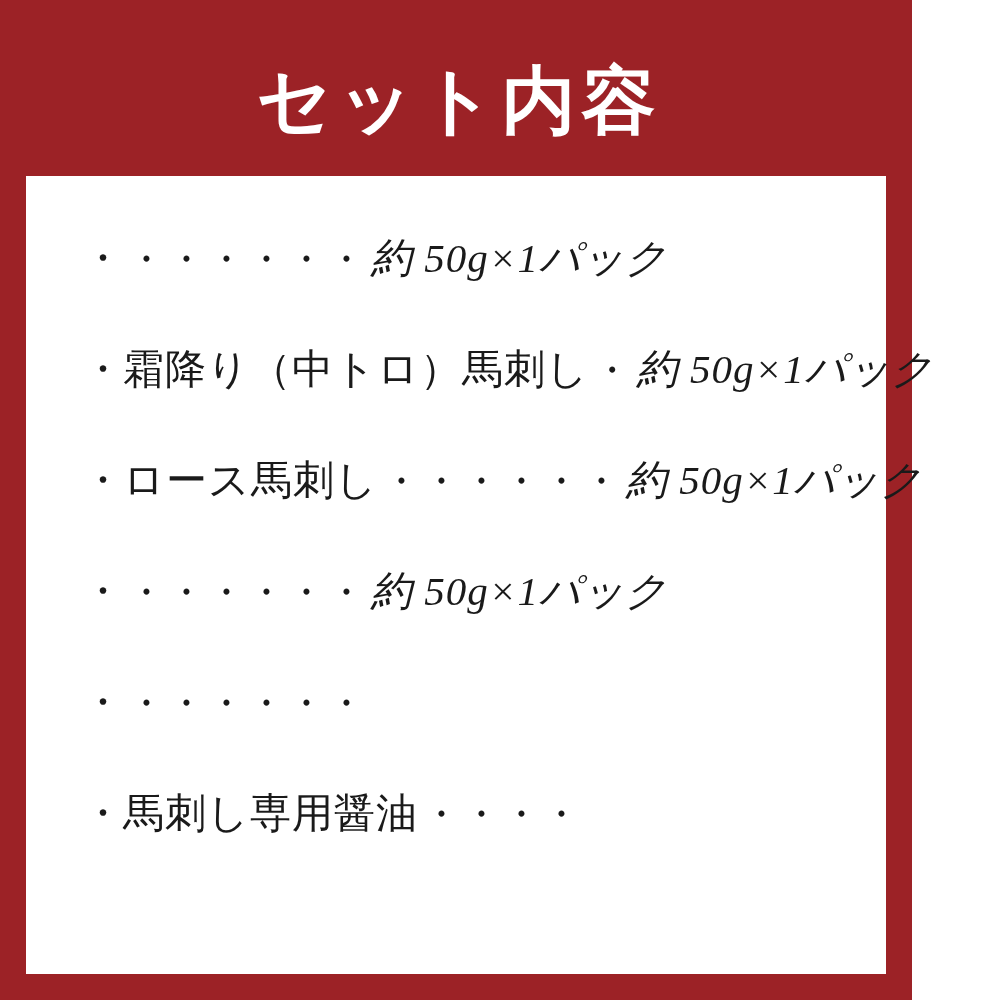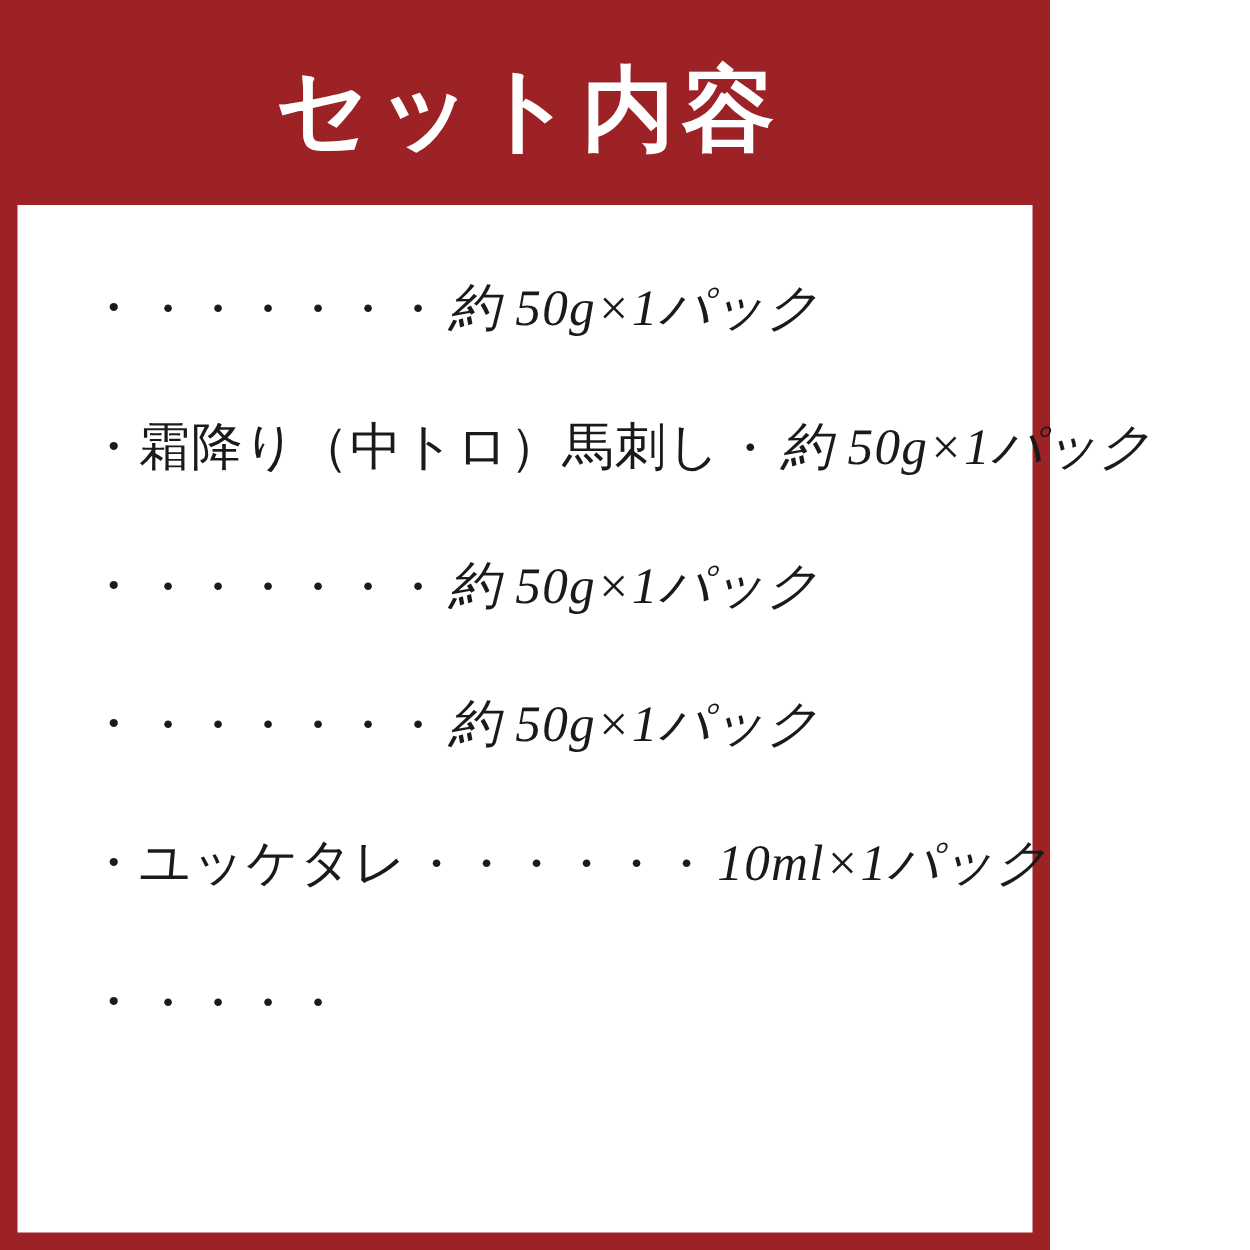--- a/index.html
+++ b/index.html
@@ -10,24 +10,24 @@
     width: 1000px;
     height: 1000px;
     background: #ffffff;
     font-family: "Liberation Serif", "DejaVu Serif", serif;
     overflow: hidden;
   }
 
   .poster {
     position: relative;
     box-sizing: border-box;
-    width: 840px;
+    width: 912px;
     height: 1000px;
     background: #9c2226;
-    padding: 14px;
+    padding: 26px;
   }
 
   .poster-inner {
     position: relative;
     box-sizing: border-box;
     width: 100%;
     height: 100%;
     background: #9c2226;
     display: flex;
     flex-direction: column;
@@ -121,39 +121,39 @@
 
         <li class="item">
           <span class="item-bullet">・</span>
           <span class="item-name">霜降り（中トロ）馬刺し</span>
           <span class="item-dots">・</span>
           <span class="item-qty">約 50g×1パック</span>
         </li>
 
         <li class="item">
           <span class="item-bullet">・</span>
+          <span class="item-name">ロース馬刺し</span>
           <span class="item-dots">・・・・・・</span>
           <span class="item-qty">約 50g×1パック</span>
         </li>
 
         <li class="item">
           <span class="item-bullet">・</span>
           <span class="item-dots">・・・・・・</span>
           <span class="item-qty">約 50g×1パック</span>
         </li>
 
         <li class="item">
           <span class="item-bullet">・</span>
-          <span class="item-name">ユッケタレ</span>
           <span class="item-dots">・・・・・・</span>
-          <span class="item-qty">10ml×1パック</span>
         </li>
 
         <li class="item">
           <span class="item-bullet">・</span>
+          <span class="item-name">馬刺し専用醤油</span>
           <span class="item-dots">・・・・</span>
         </li>
 
       </ul>
     </div>
 
   </div>
 </div>
 
 </body></html>

